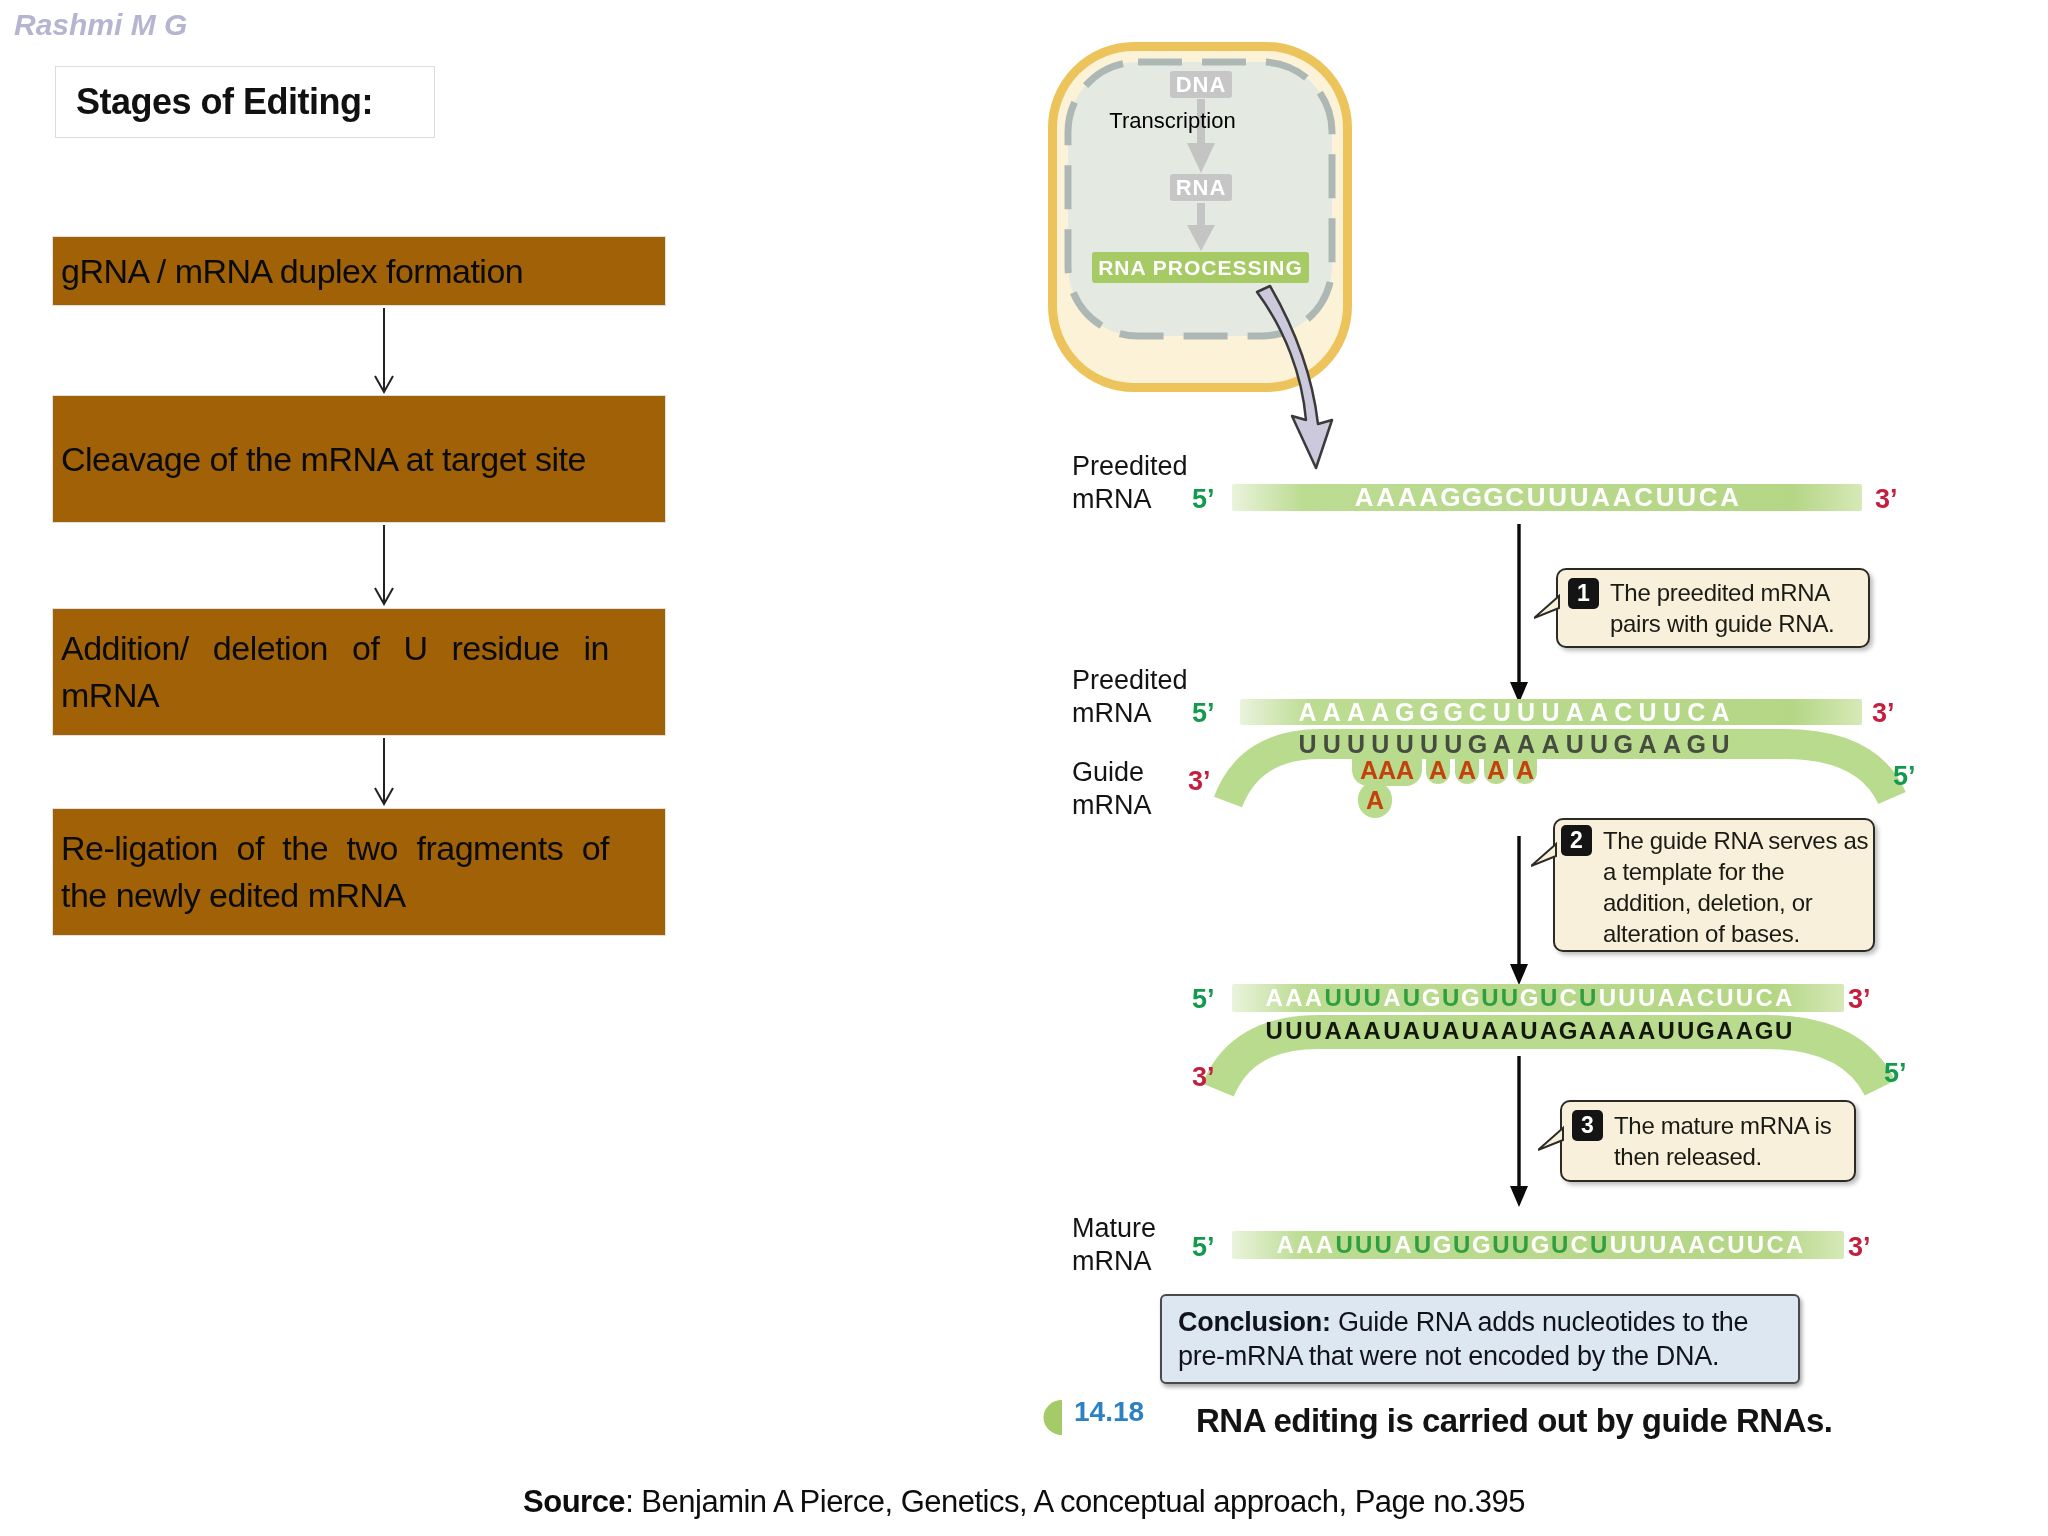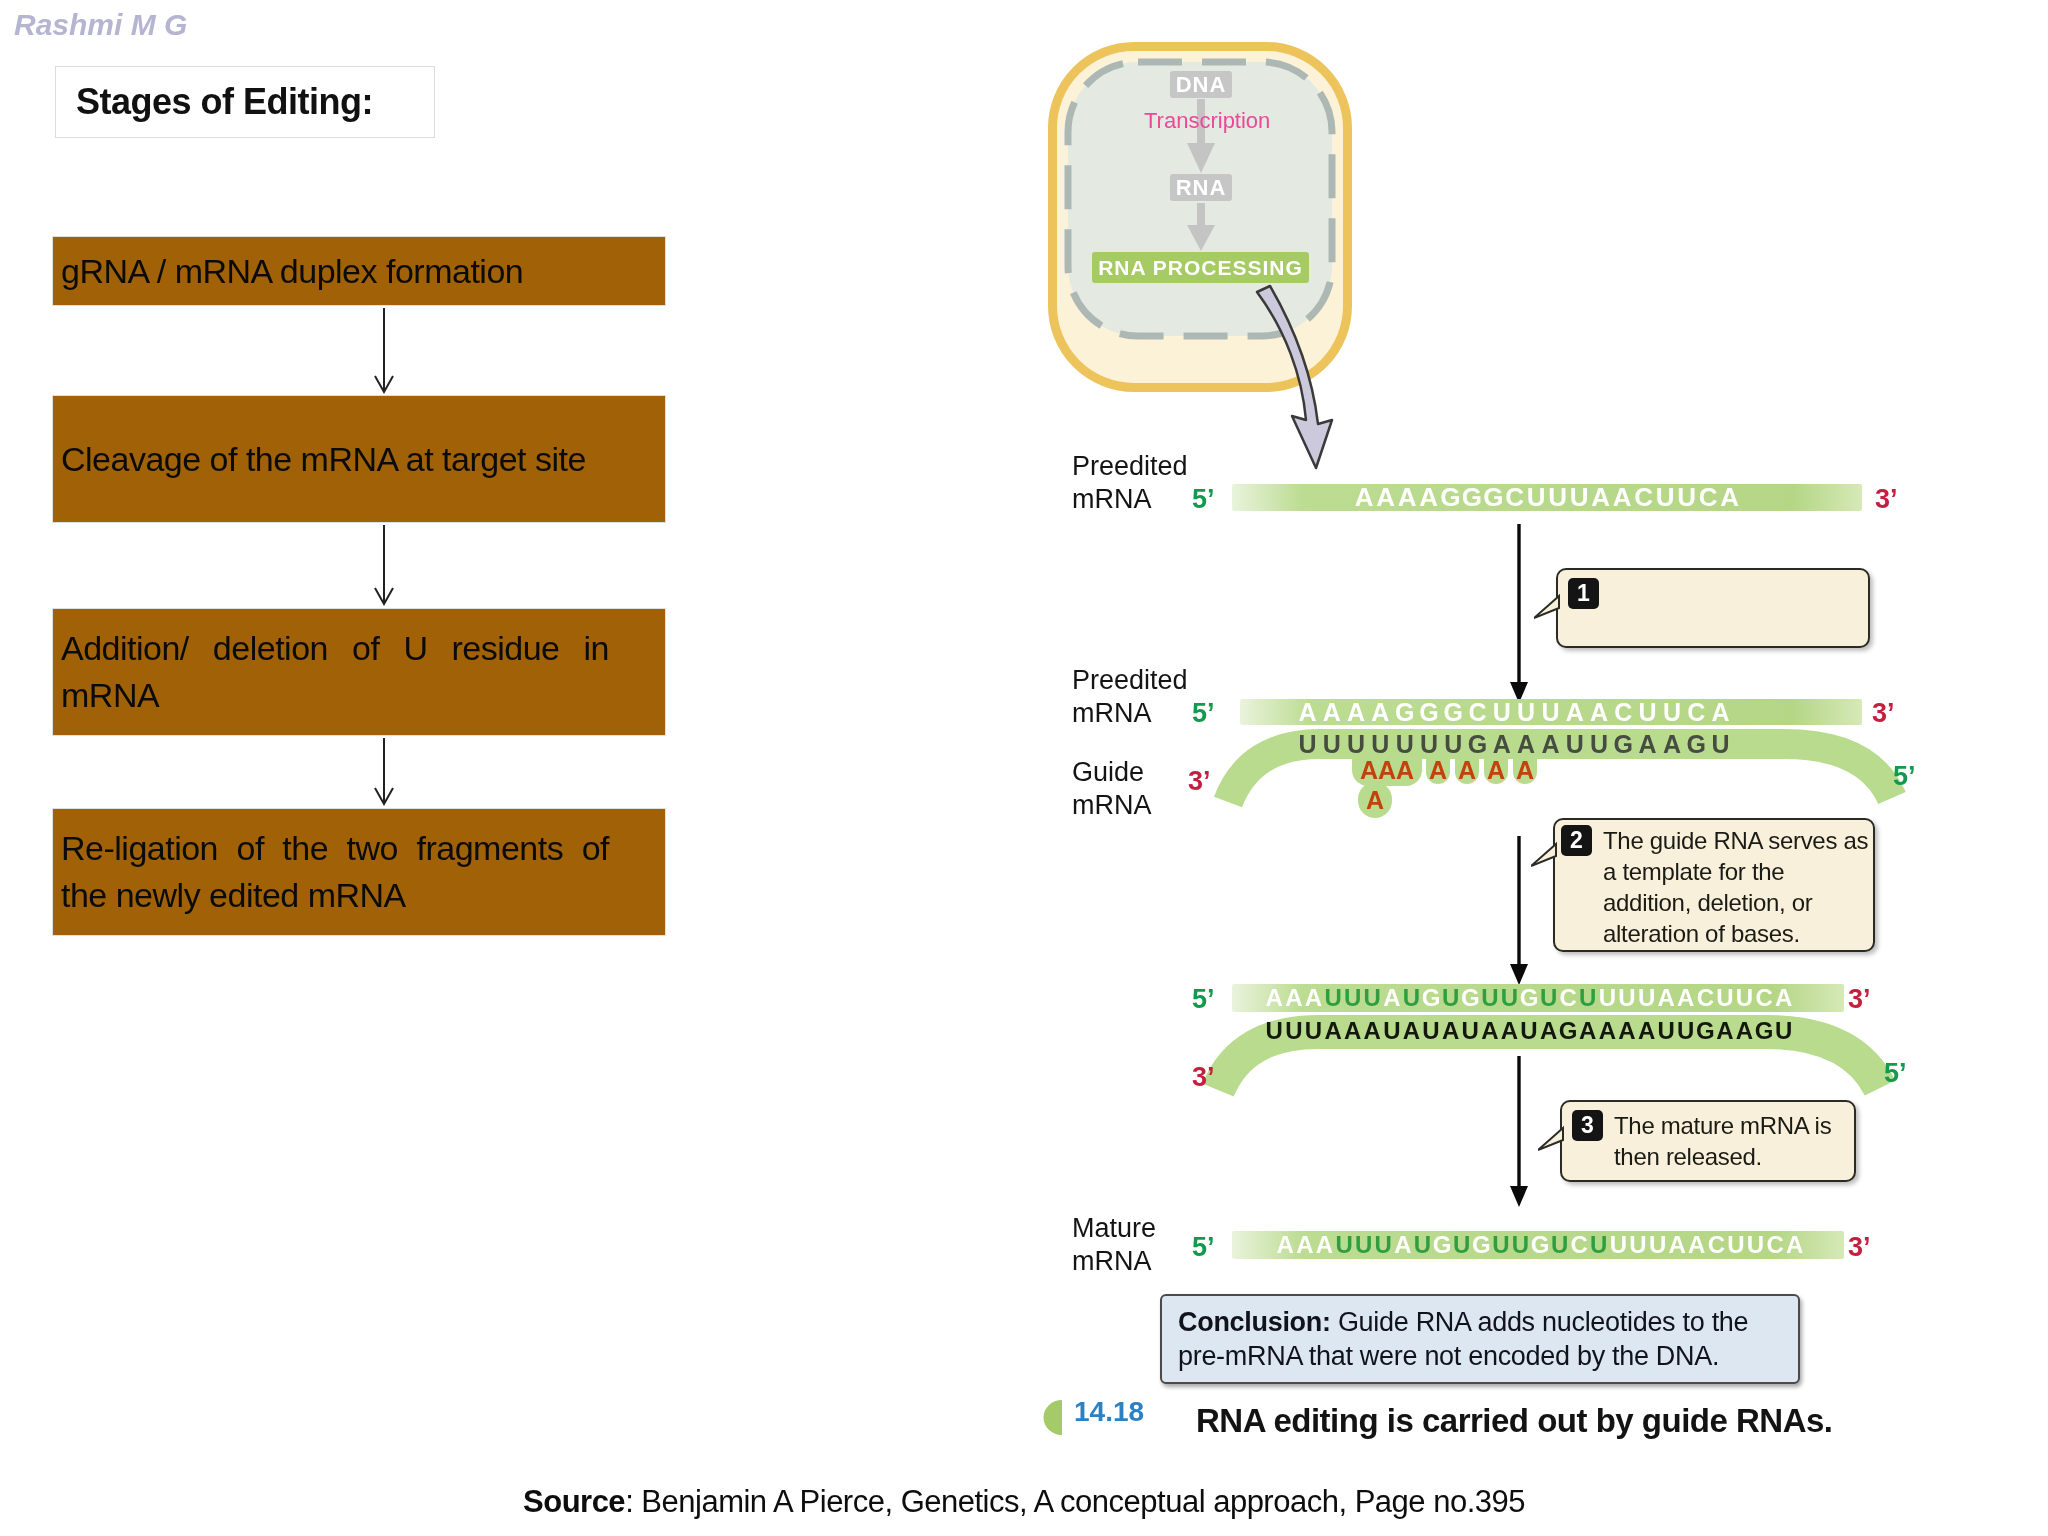--- a/index.html
+++ b/index.html
@@ -22,21 +22,21 @@
   .fb4{top:808px;height:128px;}
 
   
   .cell-outer{left:1048px;top:42px;width:304px;height:350px;border:9px solid #edc45c;border-radius:86px;
               background:#fbf2d8;box-sizing:border-box;}
   .nuc-box{left:1060px;top:54px;width:282px;height:292px;}
   .gbox{background:#c6c6c6;color:#fff;font-weight:bold;font-size:22px;letter-spacing:1px;
         display:flex;align-items:center;justify-content:center;border-radius:3px;}
   .dna-box{left:1170px;top:71px;width:62px;height:27px;}
   .rna-box{left:1170px;top:174px;width:62px;height:27px;}
-  .transcription{left:1144px;top:108px;width:165px;font-size:22px;color:#ec4899;}
+  .transcription{left:1090px;top:108px;width:165px;text-align:center;font-size:22px;color:#000000;}
   .processing-box{left:1092px;top:252px;width:217px;height:31px;background:#a6ca64;color:#fff;
         font-weight:bold;font-size:21px;letter-spacing:1px;display:flex;align-items:center;justify-content:center;border-radius:3px;}
 
   
   .lbl{font-size:27px;line-height:33px;color:#141414;}
   .p5{color:#149a4e;font-weight:bold;font-size:27px;}
   .p3{color:#c41f3e;font-weight:bold;font-size:27px;}
   .bar{height:27px;border-radius:2px;
        background:linear-gradient(90deg,#eaf3dc 0px,#bcdc92 70px,#b4d685 calc(100% - 70px),#d6e9b7 100%);}
   .seq{display:flex;justify-content:center;font-weight:bold;color:#fff;}
@@ -152,20 +152,21 @@
       <span>A</span>
     </div>
   <div class="abs p3" style="left:1875px;top:484px">3’</div>
 
   <svg class="abs" style="left:1508px;top:524px" width="22" height="180">
     <line x1="11" y1="0" x2="11" y2="160" stroke="#0a0a0a" stroke-width="3.4"></line>
     <polygon points="2,158 20,158 11,179" fill="#0a0a0a"></polygon>
   </svg>
   <div class="abs callout" style="left:1556px;top:568px;width:314px;height:80px">
     <div class="badge" style="left:10px;top:8px">1</div>
+    <div class="callout-text" style="left:52px;top:7px;width:250px">The preedited mRNA pairs with guide RNA.</div>
   </div>
   <svg class="abs" style="left:1534px;top:592px" width="26" height="30">
     <polygon points="25,4 0,26 25,16" fill="#f8f0da" stroke="#2b2b26" stroke-width="2"></polygon>
   </svg>
 
   <div class="abs lbl" style="left:1072px;top:664px">
     <div>Preedited</div>
     <div>mRNA</div>
   </div>
   <div class="abs lbl" style="left:1072px;top:756px">

